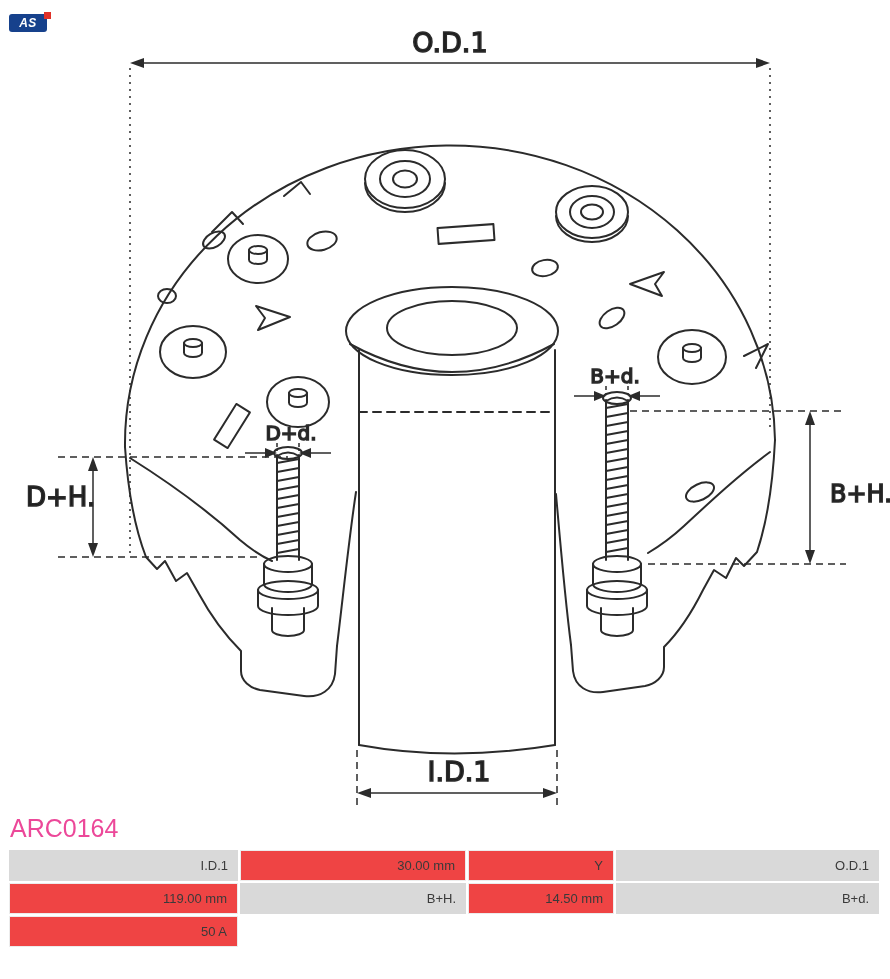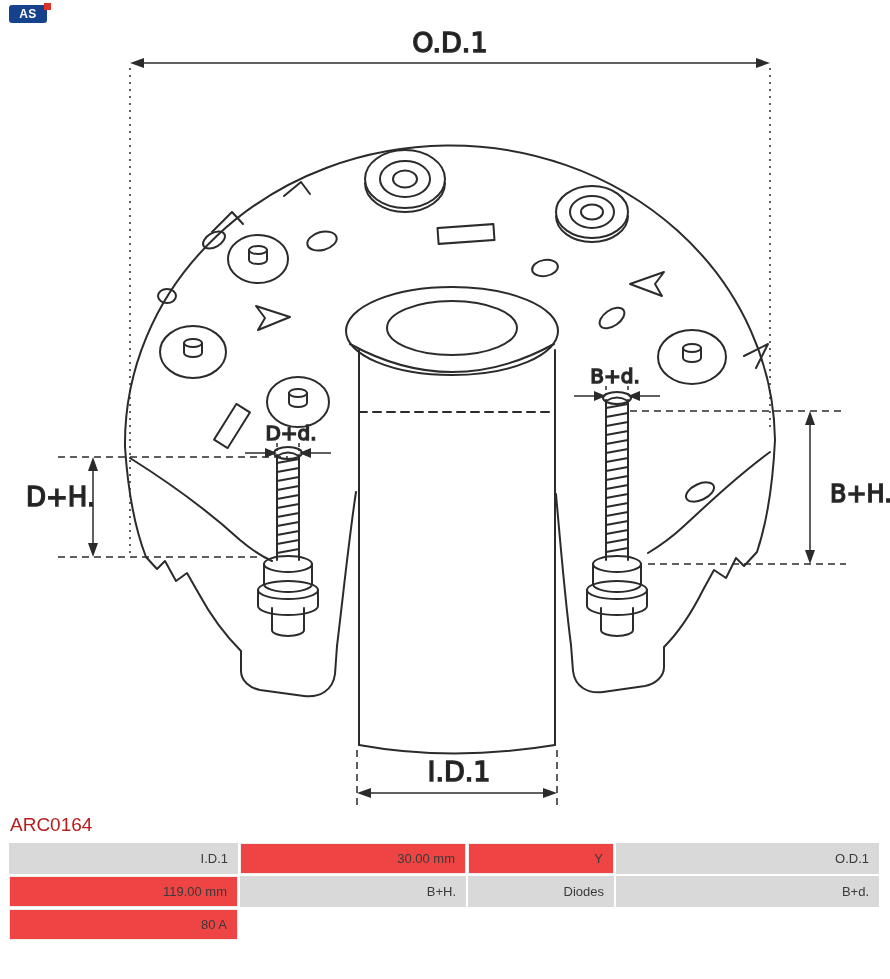--- a/index.html
+++ b/index.html
@@ -2,36 +2,36 @@
 <html><head>
 <meta charset="utf-8">
 <style>
   html,body { margin:0; padding:0; }
   body {
     width:890px; height:979px; background:#ffffff; position:relative;
     font-family:"Liberation Sans", sans-serif;
   }
   
   .logo {
-    position:absolute; top:5px; left:9px; width:38px; height:18px;
+    position:absolute; top:14px; left:9px; width:38px; height:18px;
     background:#16418c; border-radius:3px; color:#fff; font-weight:bold;
-    font-size:12px; display:flex; align-items:center;
+    font-style:italic; font-size:12px; display:flex; align-items:center;
     justify-content:center; letter-spacing:.5px;
   }
   .logo-accent { position:absolute; top:-2px; right:-4px; width:7px; height:7px; background:#e03128; }
 
   
   svg { display:block; }
   .s  { stroke:#2b2b2b; stroke-width:2; fill:none; stroke-linecap:round; stroke-linejoin:round; }
   .d  { stroke:#2b2b2b; stroke-width:1.5; fill:none; stroke-linecap:butt; }
   .ah { fill:#2b2b2b; stroke:none; }
   .t  { font-family:"DejaVu Sans", sans-serif; fill:#1c1c1c; }
 
   
-  .part-number { margin:4px 16px 7px 10px; font-size:19px; color:#b91c1c; }
+  .part-number { margin:4px 16px 7px 10px; font-size:25px; color:#ec4899; }
 
   
   .spec-table { display:grid; grid-template-columns:229px 226px 146px 263px; gap:2px; margin:0 9px; }
   .cell { height:31px; line-height:31px; text-align:right; padding-right:10px;
           box-sizing:border-box; font-size:13px; color:#3a3a3a; white-space:nowrap; overflow:hidden; }
   .cell.label { background:#d9d9d9; }
   .cell.value { background:#ef4444; border:1px solid #ececec; line-height:29px; }
   .cell.blank { background:transparent; border:none; }
 </style>
 </head>
@@ -200,20 +200,20 @@
 
 <div class="spec-table">
 
   <div class="cell label">I.D.1</div>
   <div class="cell value">30.00 mm</div>
   <div class="cell value">Y</div>
 
   <div class="cell label">O.D.1</div>
   <div class="cell value">119.00 mm</div>
   <div class="cell label">B+H.</div>
-
-  <div class="cell label">Diodes</div>
+  <div class="cell value">14.50 mm</div>
+
   <div class="cell label">B+d.</div>
 
-  <div class="cell value">80 A</div>
+  <div class="cell value">50 A</div>
   <div class="cell label blank"></div>
   <div class="cell value blank"></div>
 </div>
 
 </body></html>

